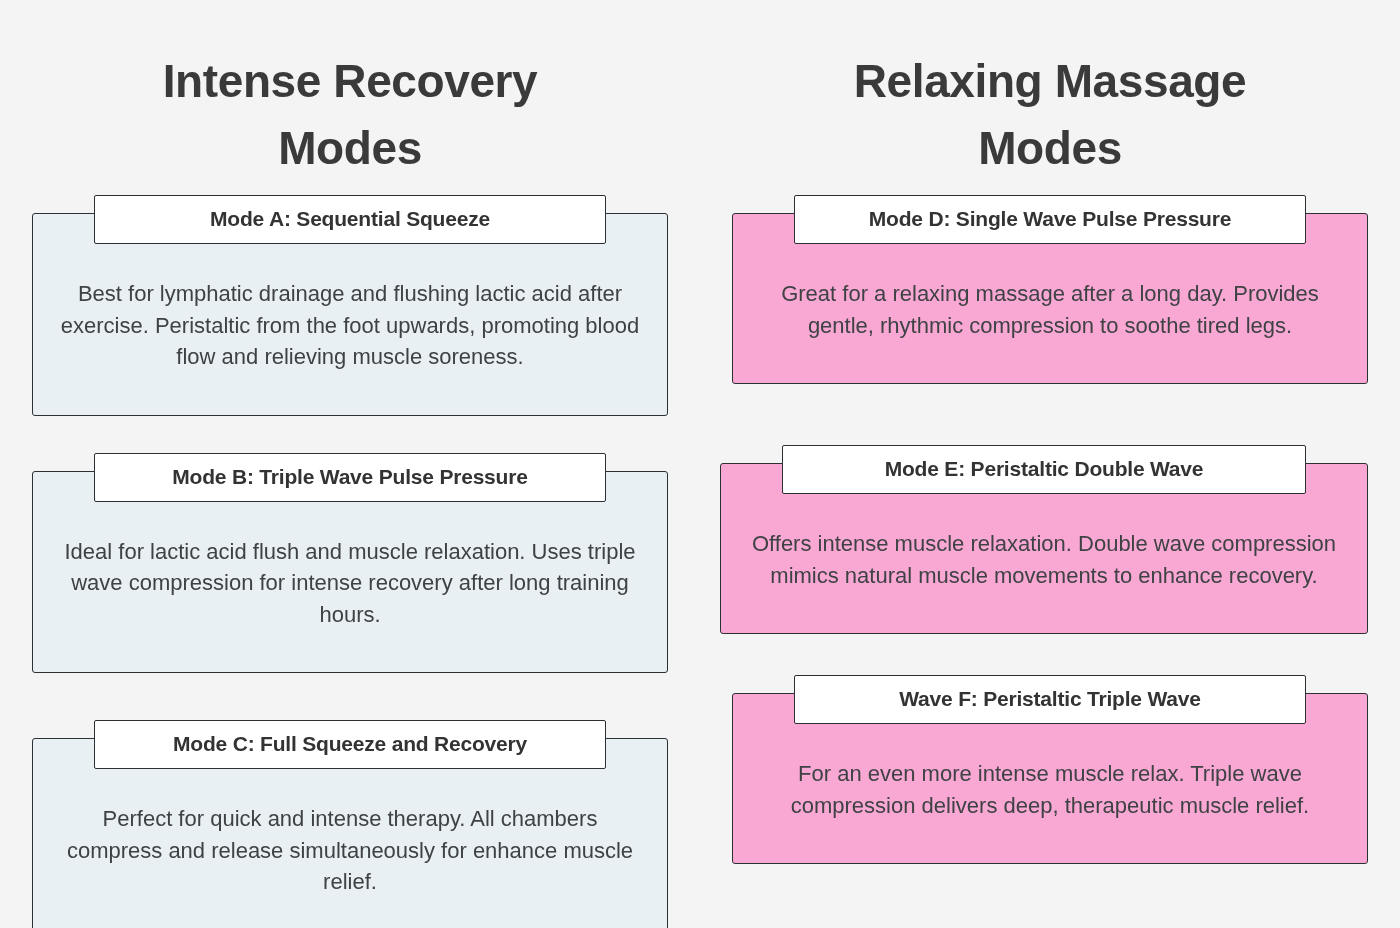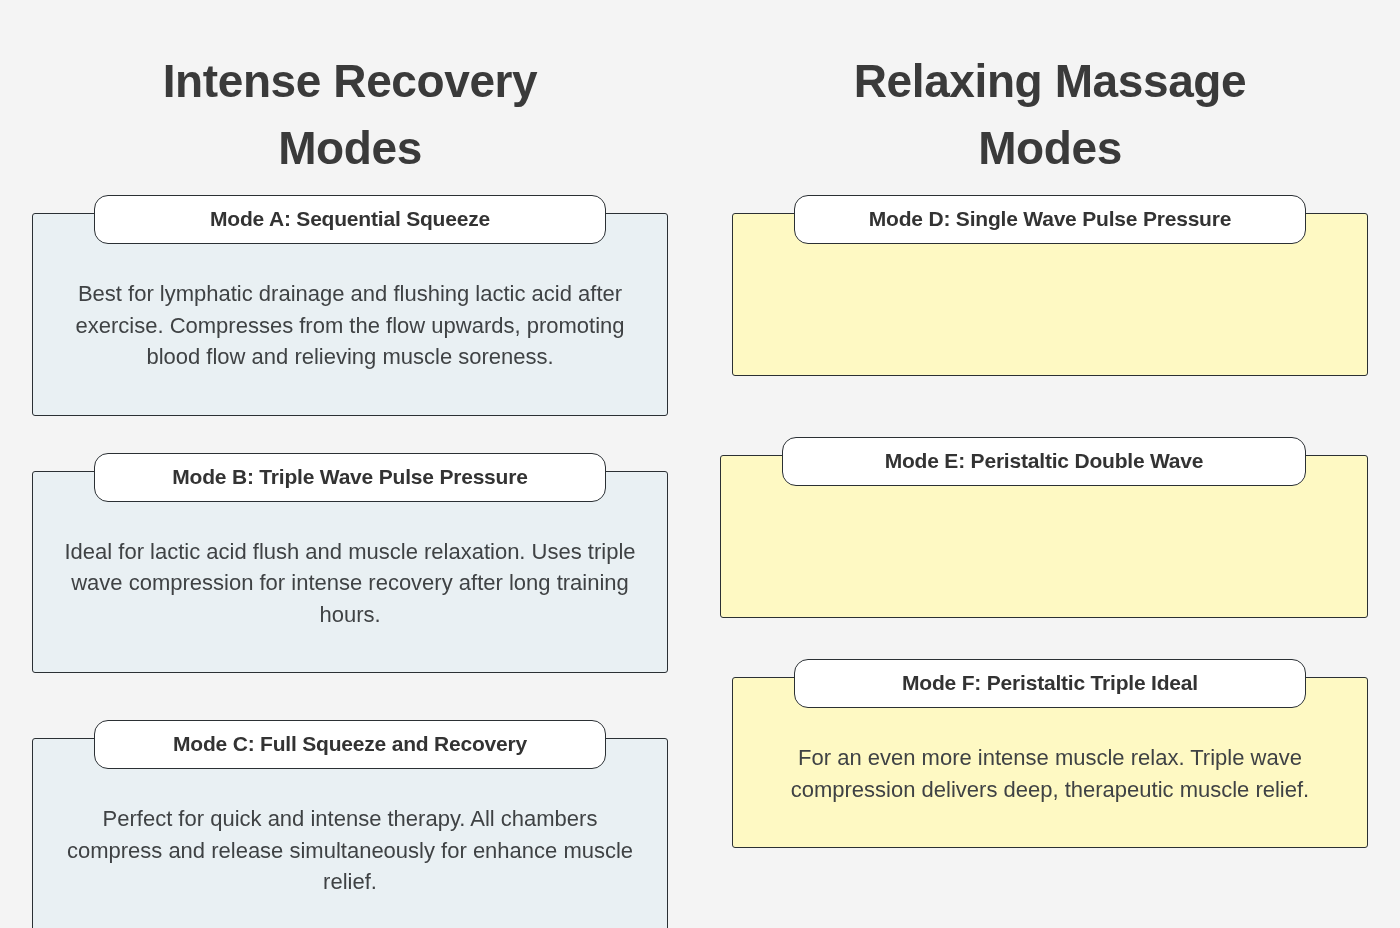--- a/index.html
+++ b/index.html
@@ -47,31 +47,31 @@
   .card {
     position: relative;
     box-sizing: border-box;
     border: 1.6px solid #2b3034;
     border-radius: 3px;
     padding: 42px 22px 20px 22px;
     margin: 0 32px 55px 32px;
   }
 
   .column.left .card  { background: #e9f0f3; }
-  .column.right .card { background: #fef9c3; }
+  .column.right .card { background: #f9a8d4; }
 
   .card-tab {
     position: absolute;
     top: -19px;
     left: 61px;
     right: 61px;
     box-sizing: border-box;
     background: #ffffff;
     border: 1.6px solid #2b3034;
-    border-radius: 14px;
+    border-radius: 2px;
     height: 49px;
     line-height: 46px;
     text-align: center;
     font-size: 21px;
     font-weight: bold;
     color: #333333;
     letter-spacing: -0.2px;
     white-space: nowrap;
     z-index: 2;
   }
@@ -103,21 +103,21 @@
 
 <div class="board">
 
   <section class="column left">
     <h1 class="col-title">Intense Recovery
 Modes</h1>
     <div class="cards">
 
       <article class="card">
         <div class="card-tab">Mode A: Sequential Squeeze</div>
-        <p class="card-body">Best for lymphatic drainage and flushing lactic acid after exercise. Compresses from the flow upwards, promoting blood flow and relieving muscle soreness.</p>
+        <p class="card-body">Best for lymphatic drainage and flushing lactic acid after exercise. Peristaltic from the foot upwards, promoting blood flow and relieving muscle soreness.</p>
       </article>
 
       <article class="card">
         <div class="card-tab">Mode B: Triple Wave Pulse Pressure</div>
         <p class="card-body">Ideal for lactic acid flush and muscle relaxation. Uses triple wave compression for intense recovery after long training hours.</p>
       </article>
 
       <article class="card">
         <div class="card-tab">Mode C: Full Squeeze and Recovery</div>
         <p class="card-body">Perfect for quick and intense therapy. All chambers compress and release simultaneously for enhance muscle relief.</p>
@@ -126,27 +126,29 @@
     </div>
   </section>
 
   <section class="column right">
     <h1 class="col-title">Relaxing Massage
 Modes</h1>
     <div class="cards">
 
       <article class="card">
         <div class="card-tab">Mode D: Single Wave Pulse Pressure</div>
+        <p class="card-body">Great for a relaxing massage after a long day. Provides gentle, rhythmic compression to soothe tired legs.</p>
       </article>
 
       <article class="card">
         <div class="card-tab">Mode E: Peristaltic Double Wave</div>
+        <p class="card-body">Offers intense muscle relaxation. Double wave compression mimics natural muscle movements to enhance recovery.</p>
       </article>
 
       <article class="card">
-        <div class="card-tab">Mode F: Peristaltic Triple Ideal</div>
+        <div class="card-tab">Wave F: Peristaltic Triple Wave</div>
         <p class="card-body">For an even more intense muscle relax. Triple wave compression delivers deep, therapeutic muscle relief.</p>
       </article>
 
     </div>
   </section>
 
 </div>
 
 </body></html>

